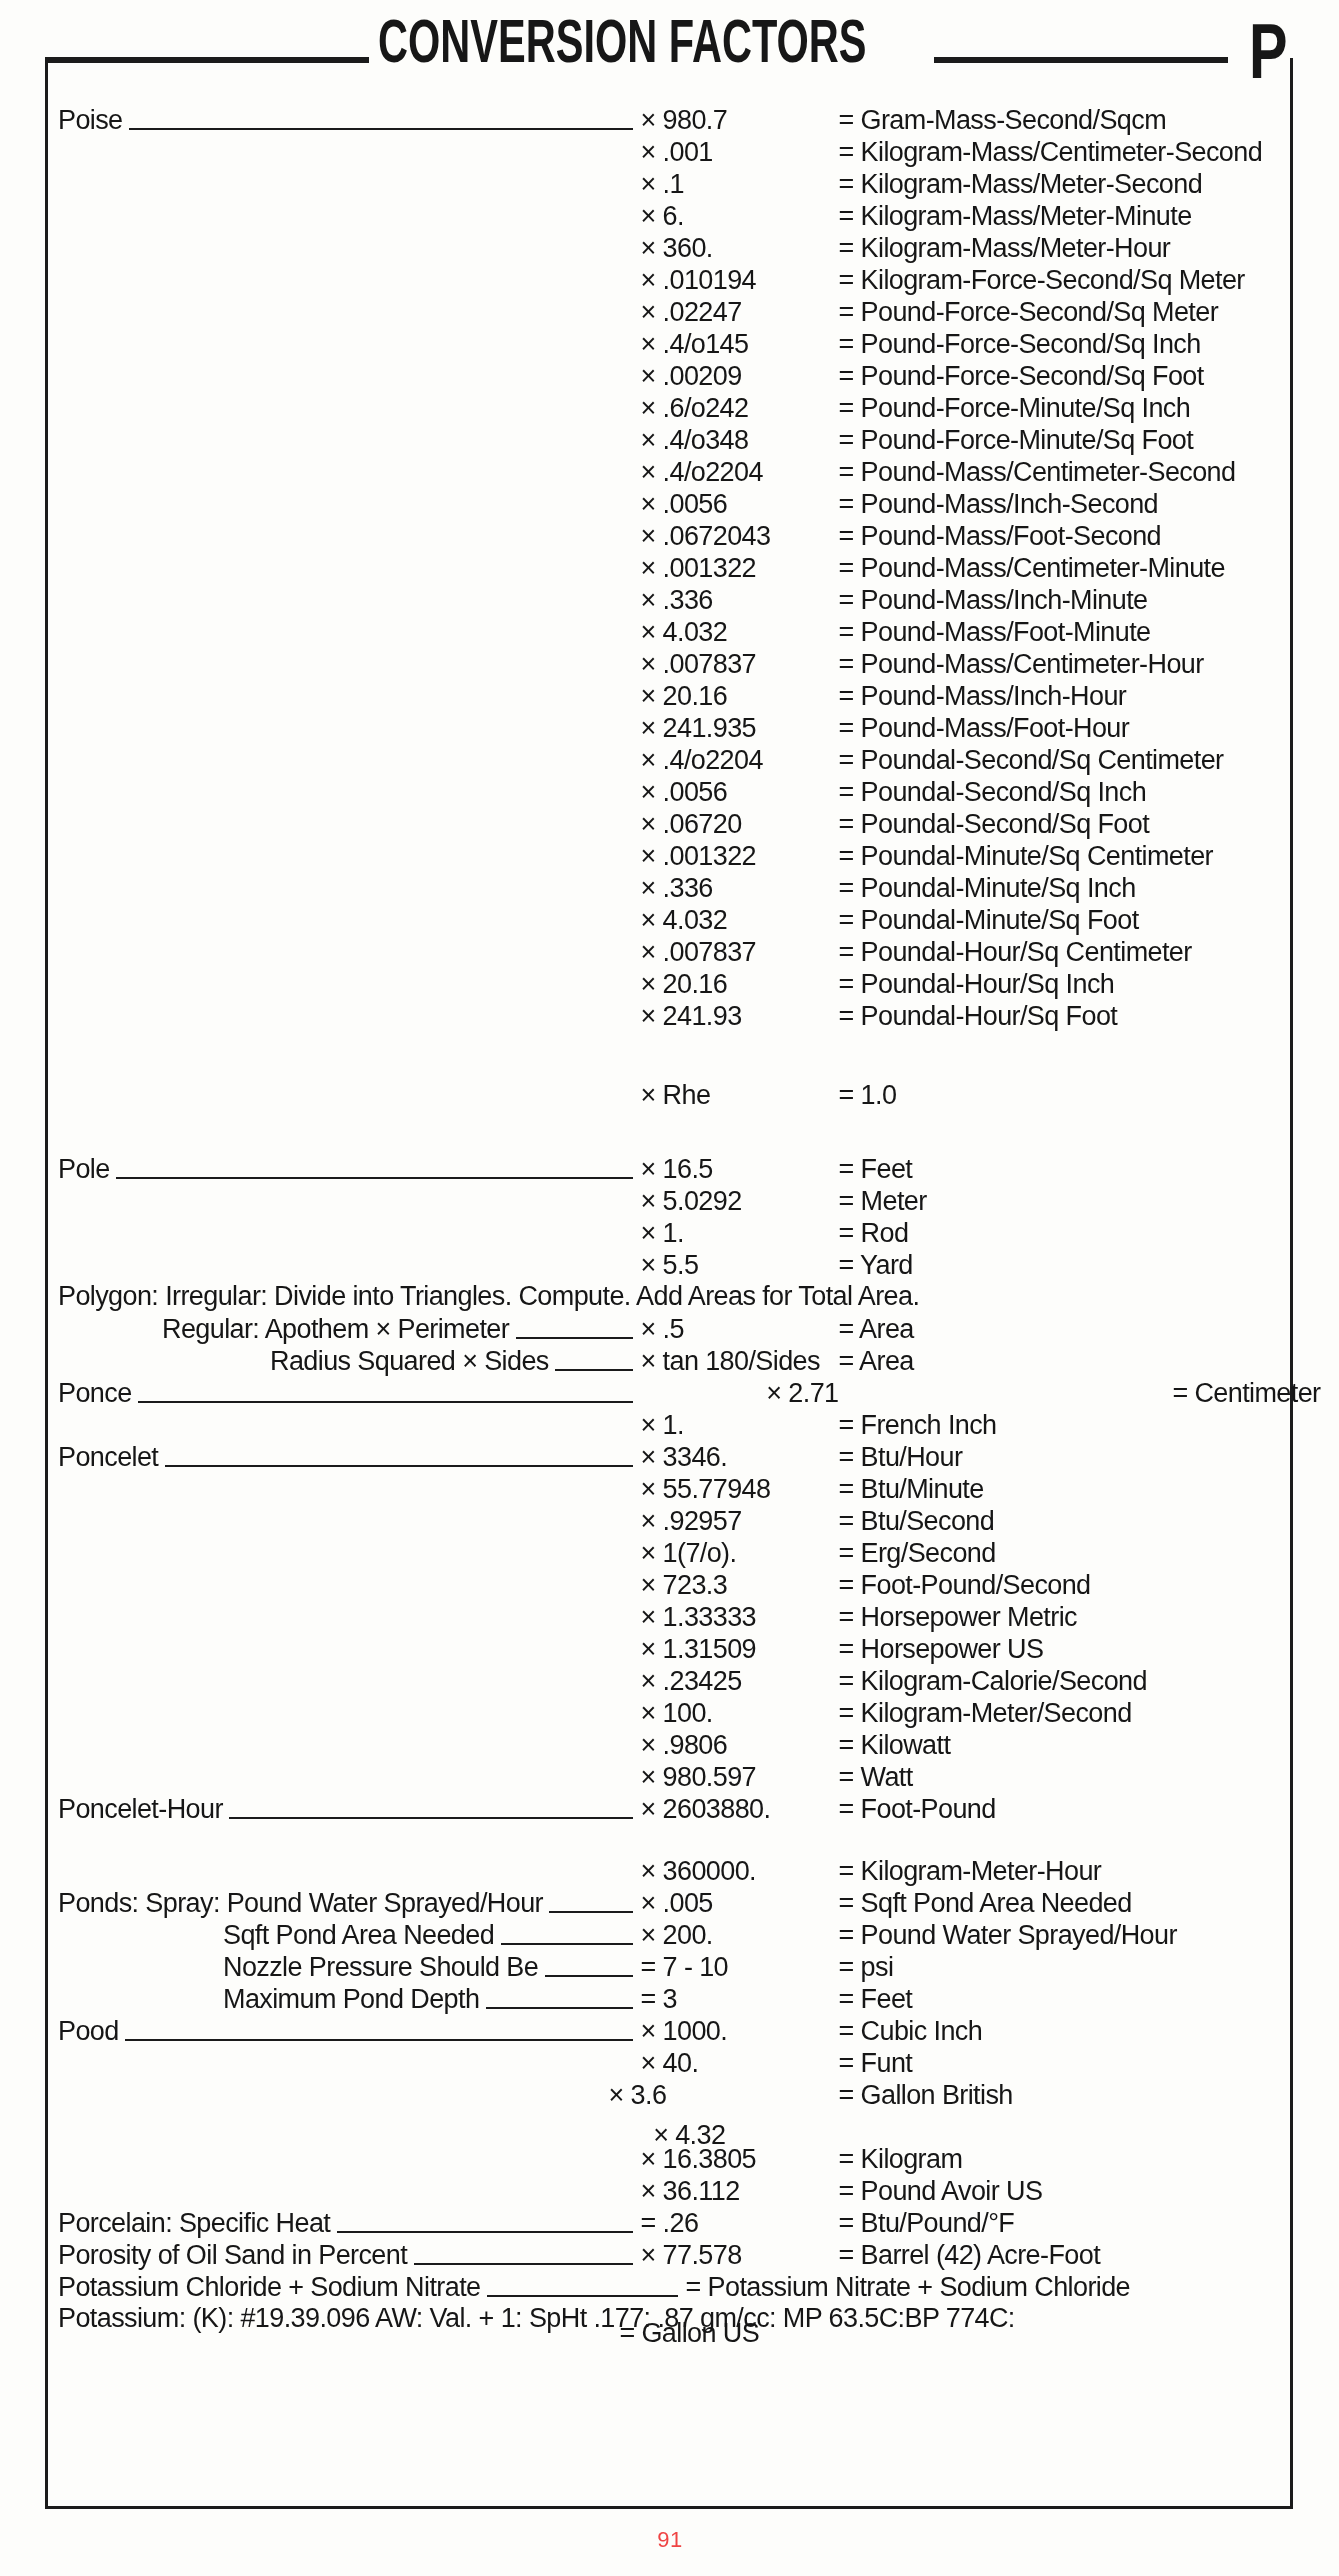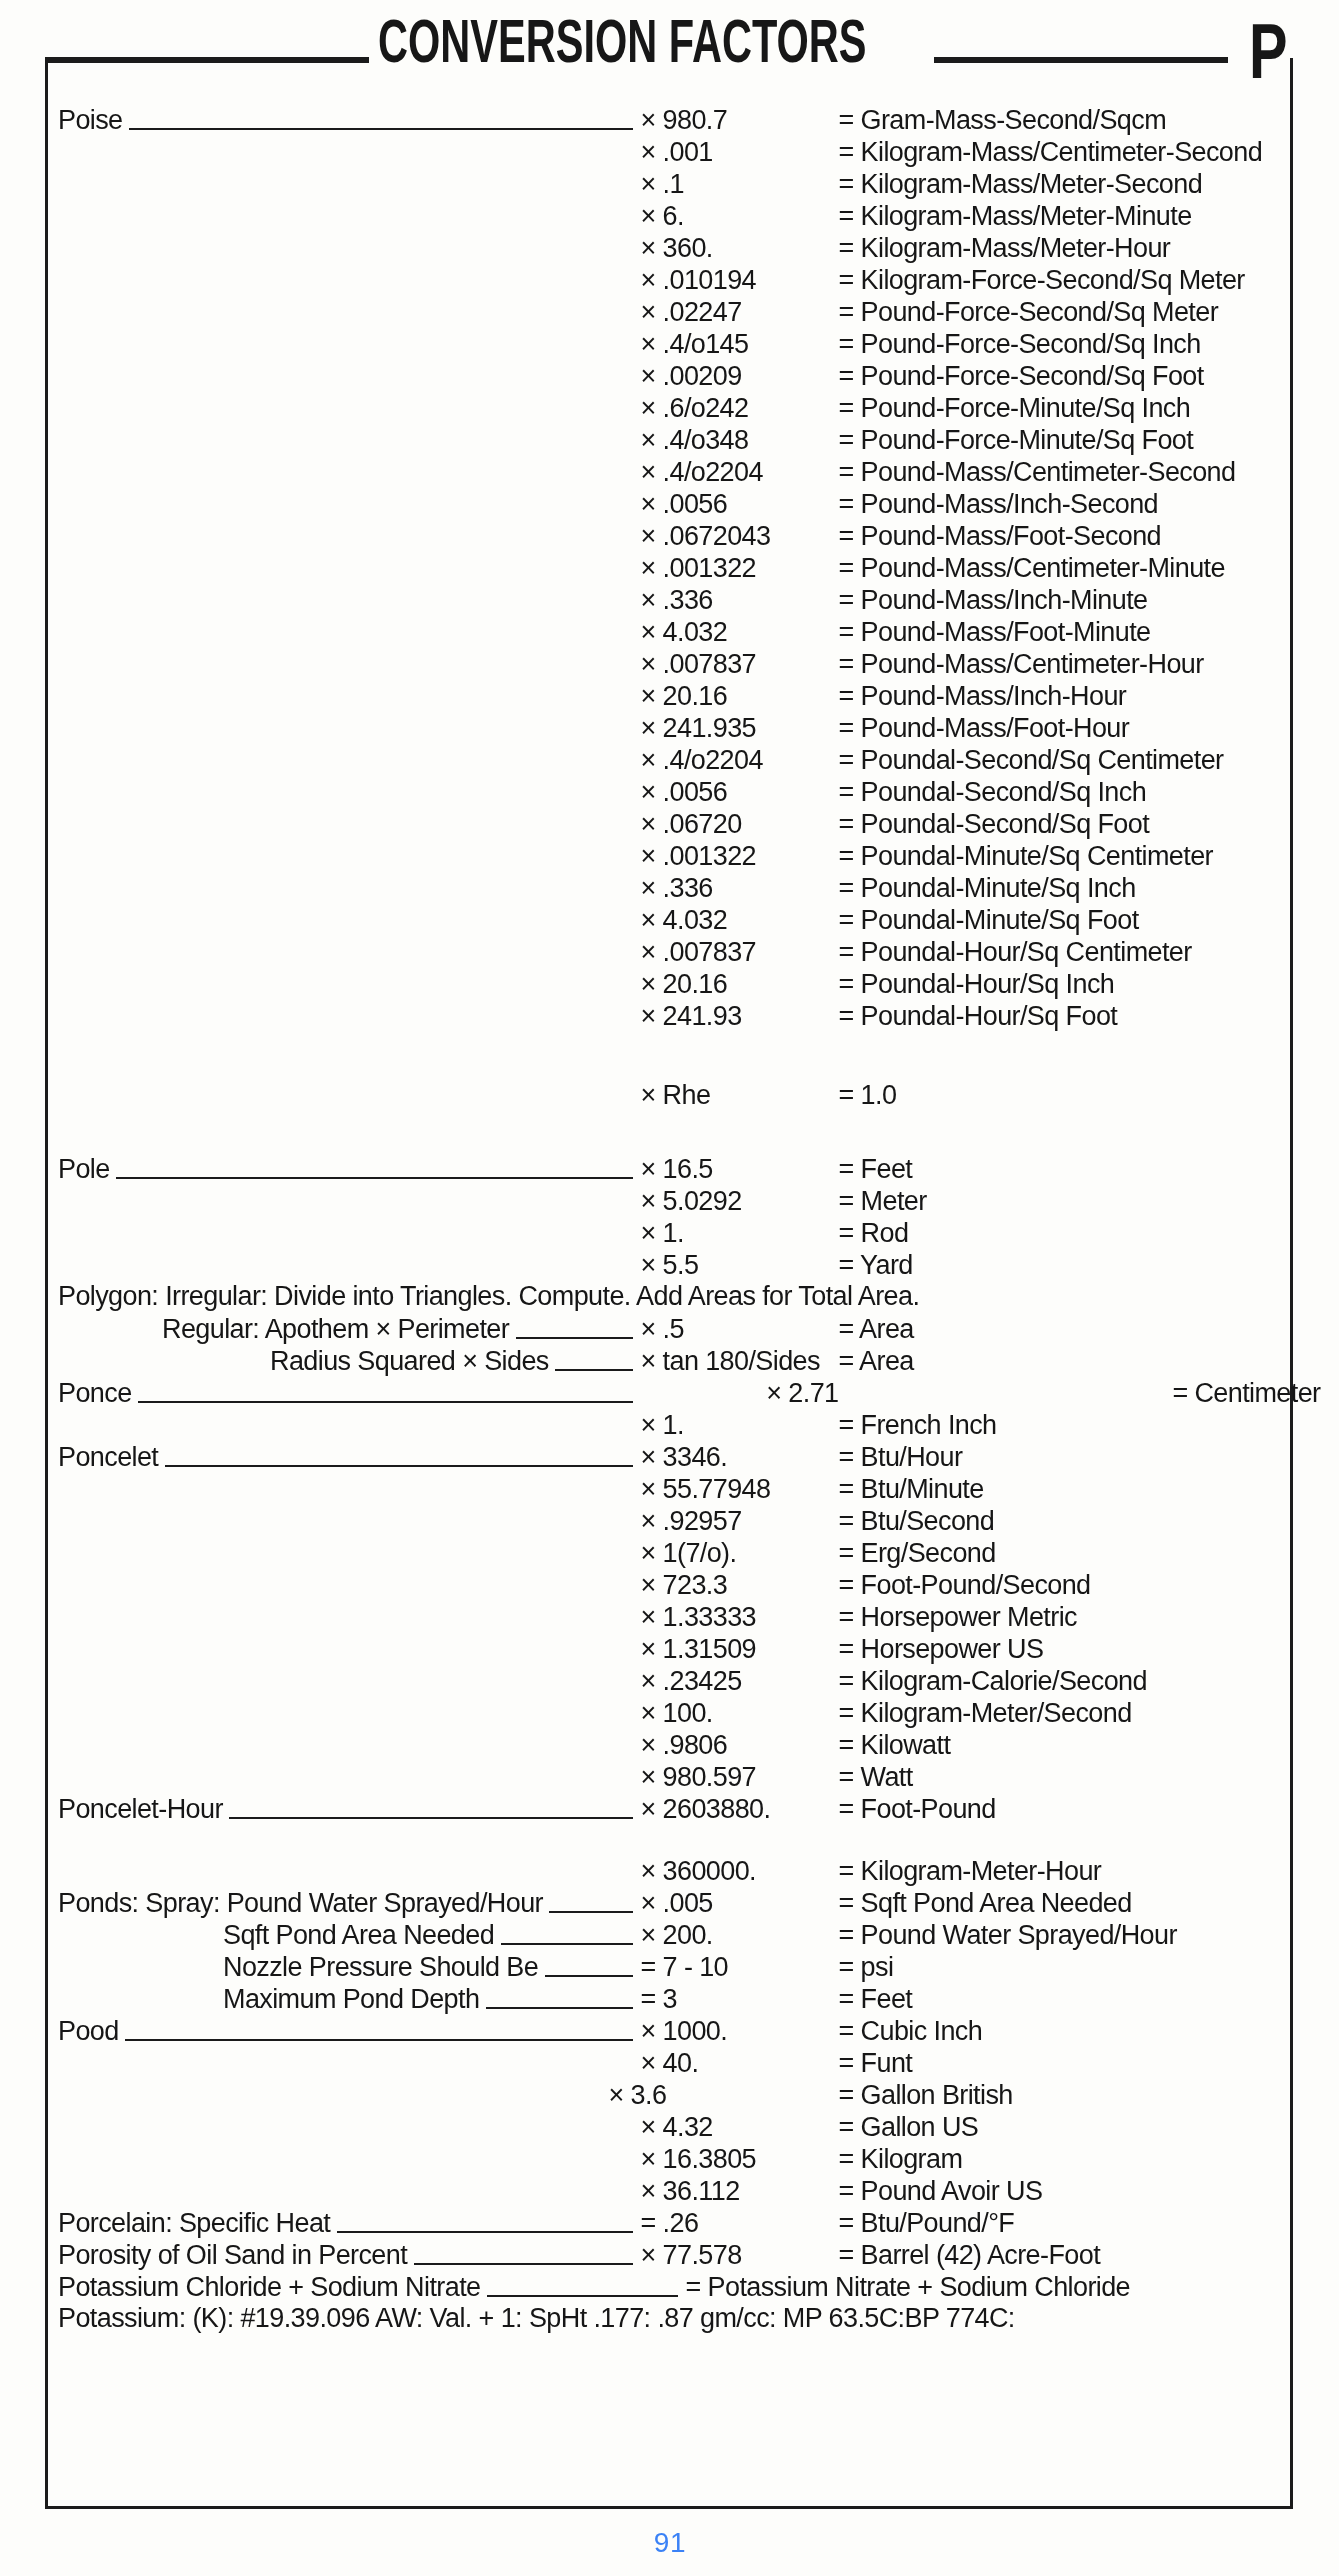--- a/index.html
+++ b/index.html
@@ -47,21 +47,21 @@
     border-bottom:2.6px solid #1b1b1b;
     align-self:flex-end;margin:0 7.8px 6.5px 6.5px;
   }
   .dash.hidden{border-color:transparent;}
   .factor{flex:0 0 198px;}
   .result{flex:0 0 482px;}
   .wideresult{flex:0 0 635px;}
   
   .pageno{
     position:absolute;top:2527px;left:0;width:1340px;
-    text-align:center;font-size:28px;letter-spacing:0.6px;color:#3b82f6;
+    text-align:center;font-size:22px;letter-spacing:0.6px;color:#ef4444;
   }
 </style>
 </head>
 <body>
 
 <div class="page">
 
   <h1 class="title">CONVERSION FACTORS</h1>
   <div class="section-letter">P</div>
   <div class="rule rule-left"></div>
@@ -412,21 +412,21 @@
         <div class="dash hidden"></div>
         <span class="factor">× 40.</span>
         <span class="result">= Funt</span>
       </div>
       <div class="row" style="padding-left: 44px; gap: 32px;">
         <span class="lbl"></span>
         <div class="dash hidden"></div>
         <span class="factor">× 3.6</span>
         <span class="result">= Gallon British</span>
       </div>
-      <div class="row" style="padding-left: 58px;">
+      <div class="row" style="padding-left: 58px; flex-direction: column;">
         <span class="lbl"></span>
         <div class="dash hidden"></div>
         <span class="factor">× 4.32</span>
         <span class="result">= Gallon US</span>
       </div>
       <div class="row" style="padding-left: 58px;">
         <span class="lbl"></span>
         <div class="dash hidden"></div>
         <span class="factor">× 16.3805</span>
         <span class="result">= Kilogram</span>

